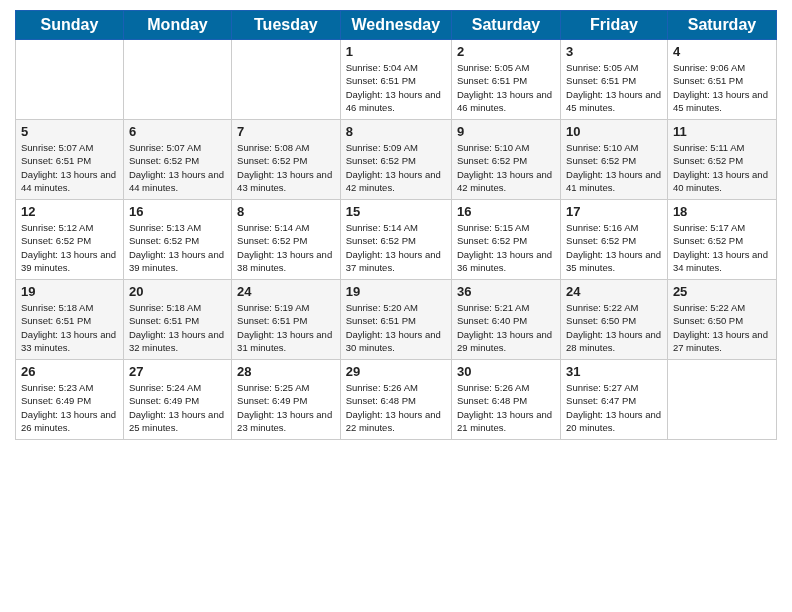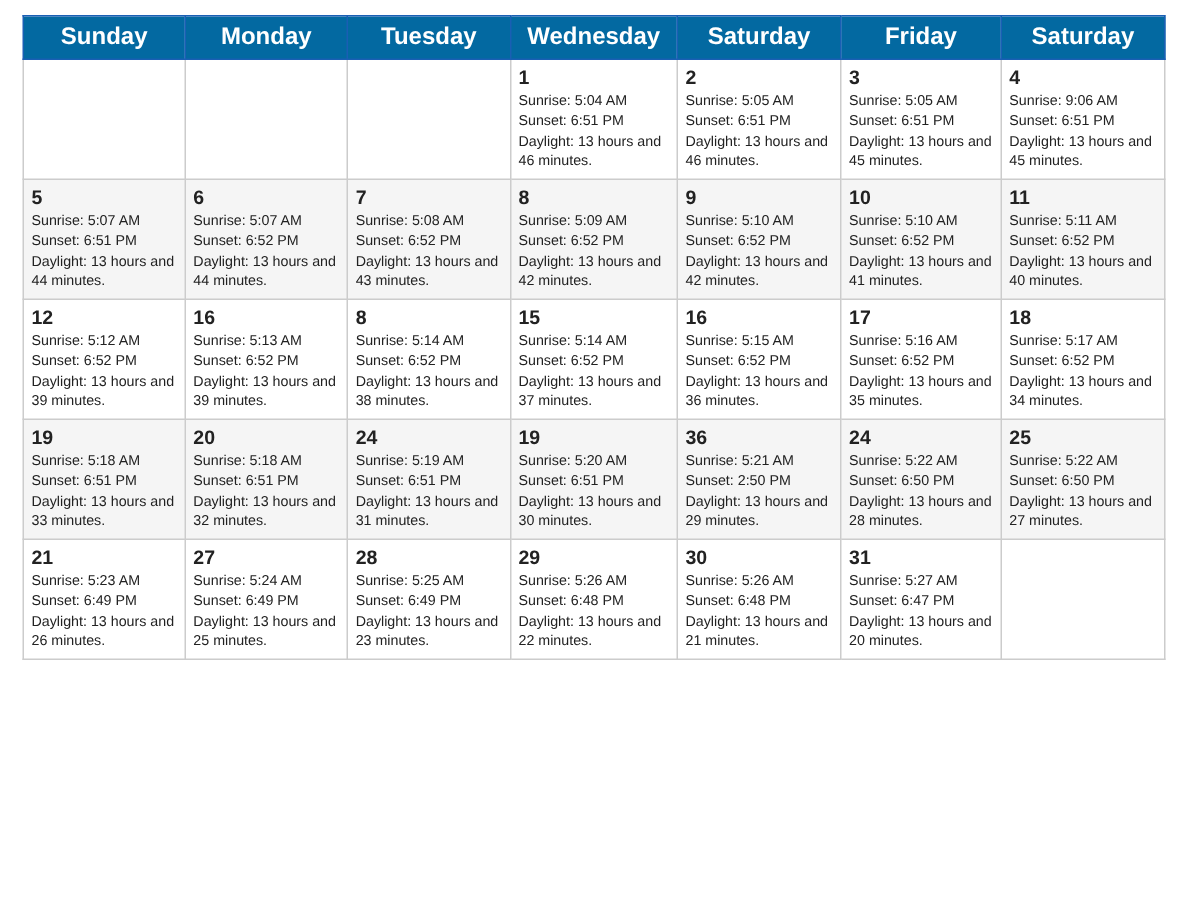--- a/index.html
+++ b/index.html
@@ -276,42 +276,42 @@
           <td>
             <span class="day-number">19</span>
             <div class="day-info">Sunrise: 5:20 AM
 Sunset: 6:51 PM
 Daylight: 13 hours
 and 30 minutes.</div>
           </td>
           <td>
             <span class="day-number">36</span>
             <div class="day-info">Sunrise: 5:21 AM
-Sunset: 2:50 PM
+Sunset: 6:40 PM
 Daylight: 13 hours
 and 29 minutes.</div>
           </td>
           <td>
             <span class="day-number">24</span>
             <div class="day-info">Sunrise: 5:22 AM
 Sunset: 6:50 PM
 Daylight: 13 hours
 and 28 minutes.</div>
           </td>
           <td>
             <span class="day-number">25</span>
             <div class="day-info">Sunrise: 5:22 AM
 Sunset: 6:50 PM
 Daylight: 13 hours
 and 27 minutes.</div>
           </td>
         </tr>
         <tr>
           <td>
-            <span class="day-number">21</span>
+            <span class="day-number">26</span>
             <div class="day-info">Sunrise: 5:23 AM
 Sunset: 6:49 PM
 Daylight: 13 hours
 and 26 minutes.</div>
           </td>
           <td>
             <span class="day-number">27</span>
             <div class="day-info">Sunrise: 5:24 AM
 Sunset: 6:49 PM
 Daylight: 13 hours

